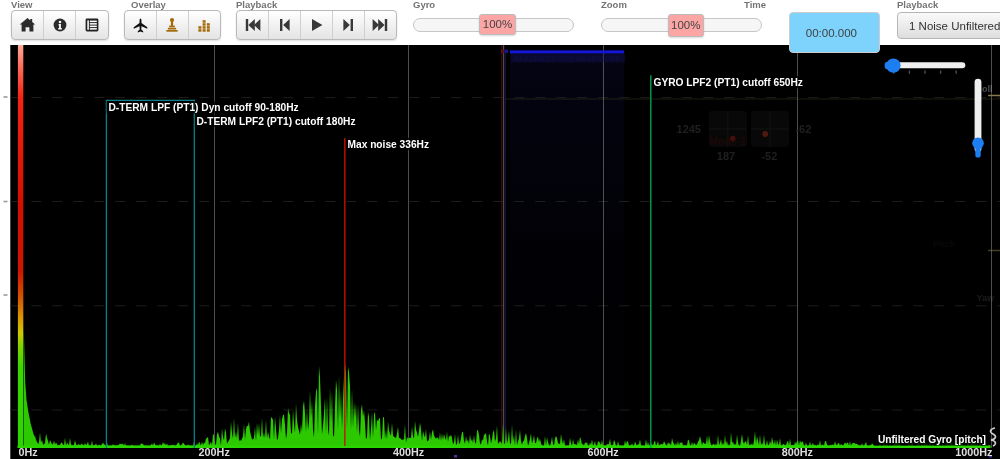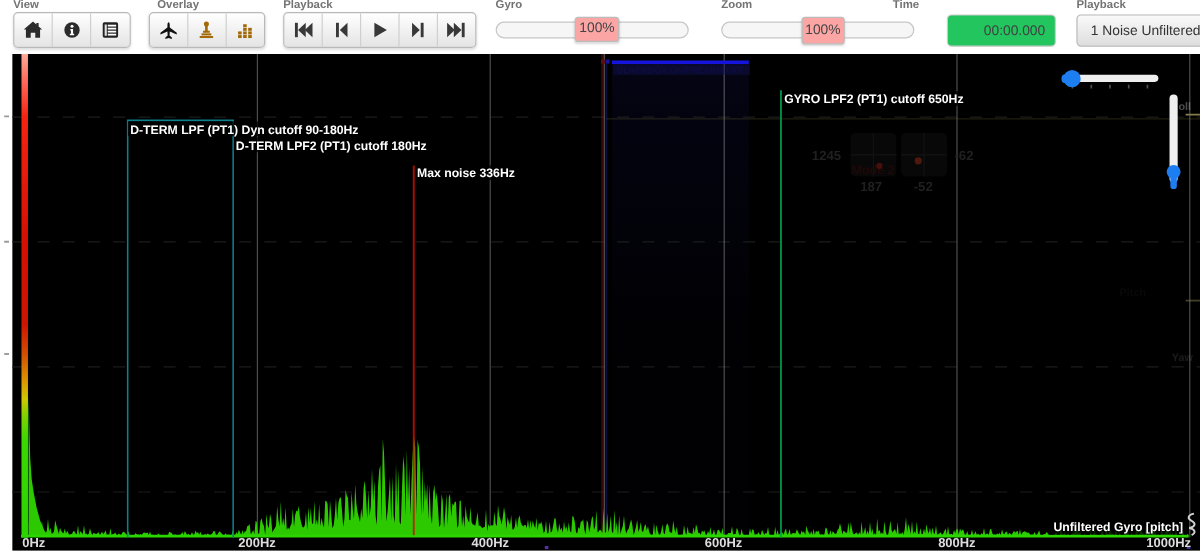--- a/index.html
+++ b/index.html
@@ -6,23 +6,23 @@
 #toolbar{position:absolute;left:0;top:0;width:1000px;height:45px;background:#fff;z-index:5;}
 .lbl{position:absolute;top:-1px;font-size:9.5px;font-weight:bold;color:#737373;}
 .grp{position:absolute;top:10px;height:28px;display:flex;background:linear-gradient(#ffffff,#e4e4e4);
   border:1px solid #b9b9b9;border-radius:4px;box-shadow:0 1px 2px rgba(0,0,0,0.13);overflow:hidden;}
 .btn{height:28px;border-right:1px solid #cfcfcf;display:flex;align-items:center;justify-content:center;}
 .btn:last-child{border-right:none;}
 .sl-track{position:absolute;height:12px;background:#f6f6f6;border:1px solid #c6c6c6;border-radius:7px;}
 .sl-handle{position:absolute;background:#fca5a5;border:1px solid #bcbcbc;border-radius:3px;
   box-shadow:0 1px 2px rgba(0,0,0,0.15);font-size:11.5px;color:#444;display:flex;
   align-items:center;justify-content:center;}
-#timein{position:absolute;left:789px;top:12px;width:91px;height:27px;border:1px solid #ccc;
-  border-radius:4px;box-sizing:border-box;background:#22c55e;font-size:11.5px;color:#404040;
-  display:flex;align-items:center;justify-content:flex-end;padding-right:8px;}
+#timein{position:absolute;left:789px;top:12px;width:91px;height:41px;border:1px solid #ccc;
+  border-radius:4px;box-sizing:border-box;background:#7dd3fc;font-size:11.5px;color:#404040;
+  display:flex;align-items:center;justify-content:flex-end;padding-right:22px;}
 #wksp{position:absolute;left:897px;top:12px;width:112px;height:27px;border:1px solid #b5b5b5;
   border-radius:4px;box-sizing:border-box;background:linear-gradient(#fafafa,#dddddd);
   font-size:11.5px;color:#333;display:flex;align-items:center;padding-left:11px;white-space:nowrap;}
 #graph{position:absolute;left:0;top:45px;width:1000px;height:414px;}
 </style></head>
 <body>
 <div id="graph"><svg width="1000" height="414" viewBox="0 45 1000 414">
 <defs>
 <linearGradient id="dcbar" x1="0" y1="45" x2="0" y2="448" gradientUnits="userSpaceOnUse">
   <stop offset="0" stop-color="#ffab99"></stop>

